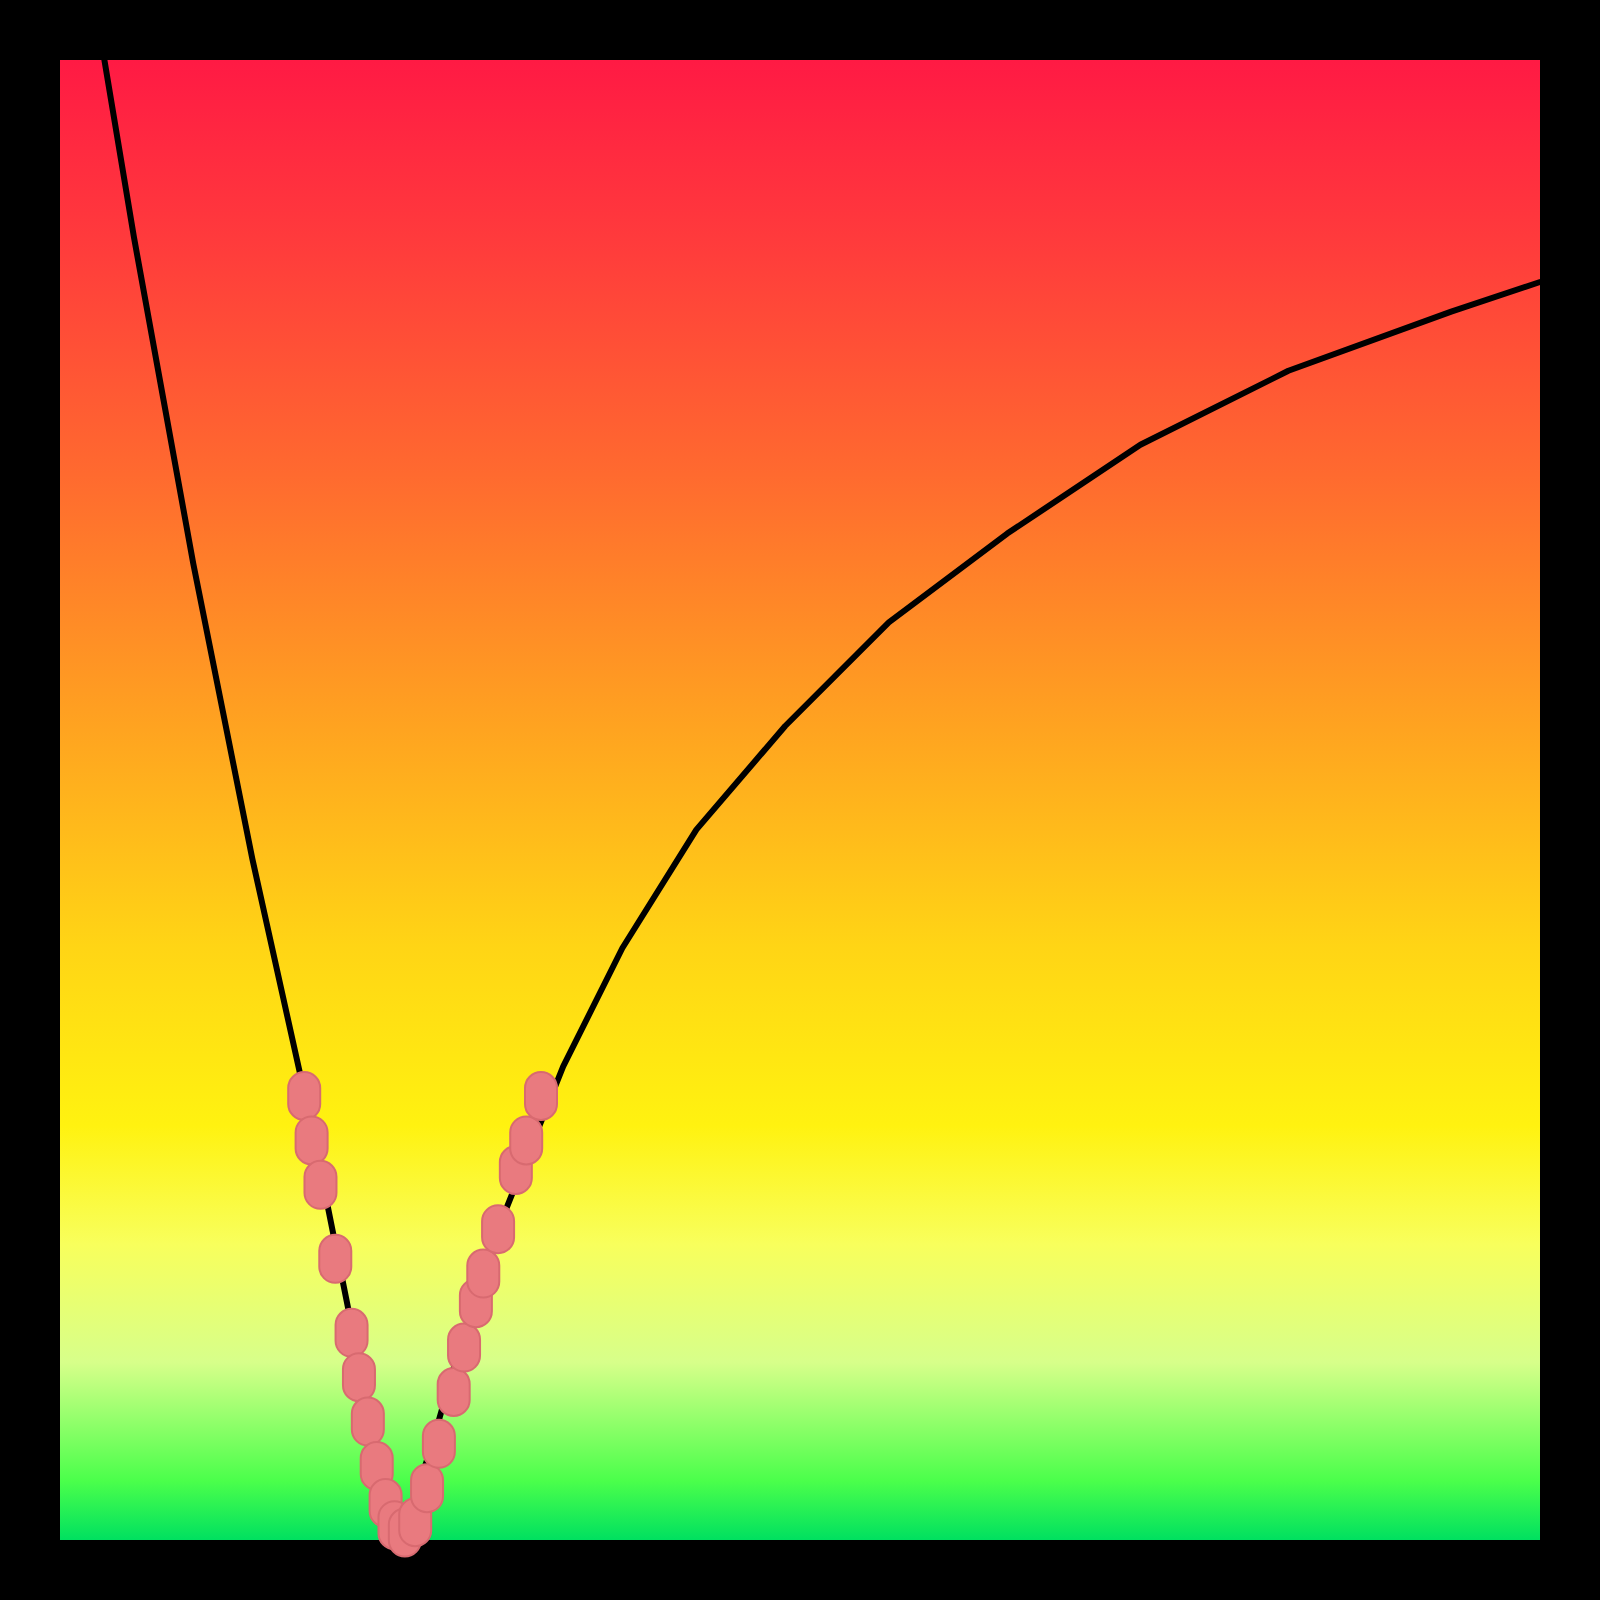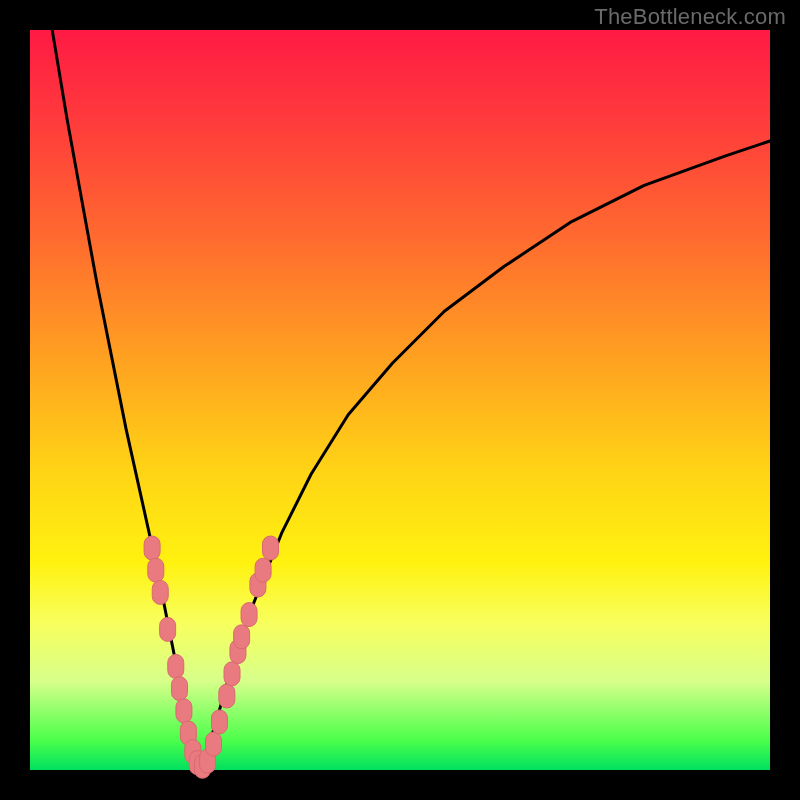--- a/index.html
+++ b/index.html
@@ -84,14 +84,13 @@
         <rect x="194.02" y="631.80" width="16" height="24" rx="8" ry="8" fill="#e97a7f" stroke="#d86a70" stroke-width="1"></rect>
         <rect x="199.94" y="609.60" width="16" height="24" rx="8" ry="8" fill="#e97a7f" stroke="#d86a70" stroke-width="1"></rect>
         <rect x="203.64" y="594.80" width="16" height="24" rx="8" ry="8" fill="#e97a7f" stroke="#d86a70" stroke-width="1"></rect>
         <rect x="211.04" y="572.60" width="16" height="24" rx="8" ry="8" fill="#e97a7f" stroke="#d86a70" stroke-width="1"></rect>
         <rect x="219.92" y="543.00" width="16" height="24" rx="8" ry="8" fill="#e97a7f" stroke="#d86a70" stroke-width="1"></rect>
         <rect x="225.10" y="528.20" width="16" height="24" rx="8" ry="8" fill="#e97a7f" stroke="#d86a70" stroke-width="1"></rect>
         <rect x="232.50" y="506.00" width="16" height="24" rx="8" ry="8" fill="#e97a7f" stroke="#d86a70" stroke-width="1"></rect>
       </g>
   </svg>
 
-  <div class="watermark">TheBottleneck.com</div>
 </div>
 
 </body></html>

